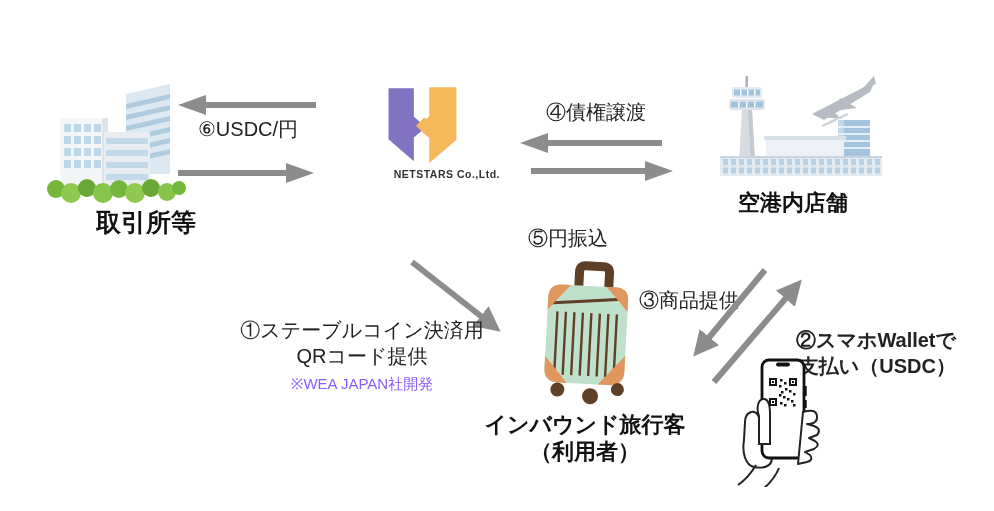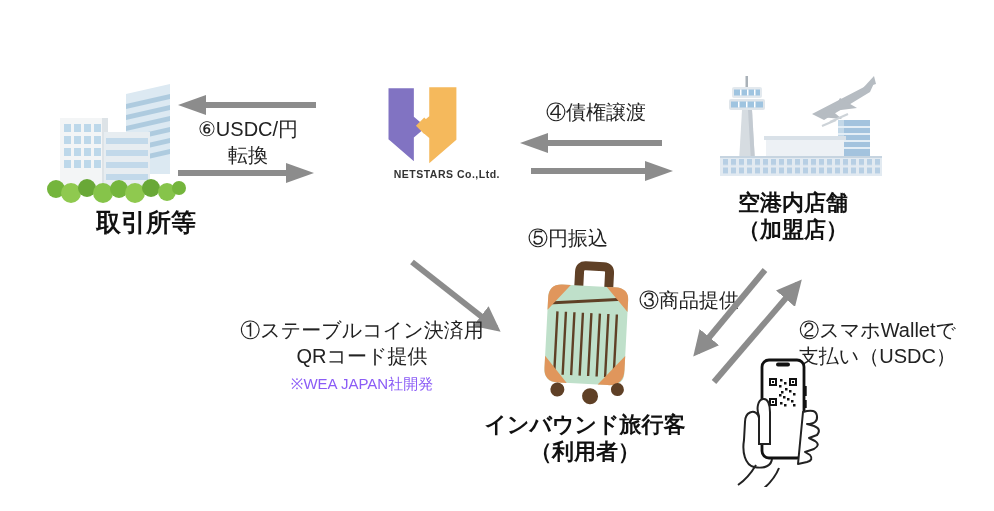--- a/index.html
+++ b/index.html
@@ -69,21 +69,20 @@
   <div class="abs entity-lg" style="left:36px;top:208px;width:160px;">取引所等</div>
 
   <div class="abs" style="left:178px;top:93px;">
     <svg width="140" height="24" viewBox="0 0 140 24">
       <polygon points="0,12 28,2 28,22" fill="#8c8c8c"></polygon>
       <rect x="26" y="9" width="112" height="6" fill="#8c8c8c"></rect>
     </svg>
   </div>
   <div class="abs flow center" style="left:178px;top:116px;width:140px;">
     <div>⑥USDC/円</div>
-    <div>転換</div>
   </div>
   <div class="abs" style="left:178px;top:161px;">
     <svg width="136" height="24" viewBox="0 0 136 24">
       <polygon points="136,12 108,2 108,22" fill="#8c8c8c"></polygon>
       <rect x="0" y="9" width="110" height="6" fill="#8c8c8c"></rect>
     </svg>
   </div>
 
   <div class="abs" style="left:374px;top:80px;">
     <svg width="96" height="86" viewBox="0 0 100 95">
@@ -147,21 +146,20 @@
       <rect x="50" y="62" width="82" height="4" fill="#d9e1e8"></rect>
       <rect x="52" y="66" width="78" height="16" fill="#edf1f5"></rect>
 
       <rect x="6" y="82" width="162" height="20" fill="#e2eaf1"></rect>
       <rect x="6" y="82" width="162" height="2" fill="#c6d4e0"></rect>
       <rect x="8" y="84" width="158" height="17" fill="url(#apw)"></rect>
     </svg>
   </div>
   <div class="abs entity" style="left:698px;top:189px;width:190px;">
     <div>空港内店舗</div>
-    <div>（加盟店）</div>
   </div>
 
   <div class="abs" style="left:404px;top:256px;">
     <svg width="116" height="92" viewBox="0 0 116 92">
       <defs>
         <marker id="ah1" viewBox="0 0 6 6" refX="4.6" refY="3" markerWidth="4.2" markerHeight="4.2" orient="auto" markerUnits="strokeWidth">
           <path d="M0,0 L6,3 L0,6 Z" fill="#8c8c8c"></path>
         </marker>
       </defs>
       <line x1="8" y1="6" x2="92" y2="72" stroke="#8c8c8c" stroke-width="6" marker-end="url(#ah1)"></line>
@@ -210,21 +208,21 @@
   <div class="abs" style="left:704px;top:272px;">
     <svg width="112" height="118" viewBox="0 0 112 118">
       <defs>
         <marker id="ah2" viewBox="0 0 6 6" refX="4.6" refY="3" markerWidth="4.2" markerHeight="4.2" orient="auto" markerUnits="strokeWidth">
           <path d="M0,0 L6,3 L0,6 Z" fill="#8c8c8c"></path>
         </marker>
       </defs>
       <line x1="10" y1="110" x2="94" y2="12" stroke="#8c8c8c" stroke-width="6" marker-end="url(#ah2)"></line>
     </svg>
   </div>
-  <div class="abs flow" style="left:791px;top:317px;width:165px;">
+  <div class="abs flow" style="left:791px;top:327px;width:165px;font-weight:bold;">
     <div>②スマホWalletで</div>
     <div>支払い（USDC）</div>
   </div>
 
   <div class="abs" style="left:732px;top:352px;">
     <svg width="115" height="135" viewBox="0 0 115 135">
 
       <path d="M22,115 C13,113 10,100 12,88 L13,70 C13,60 22,57 26,63 L29,72 L29,57 C29,49 38,49 39,57 L40,106 C40,114 32,117 22,115 Z" fill="#ffffff" stroke="#222" stroke-width="2"></path>
 
       <rect x="30" y="8" width="42" height="98" rx="7" fill="#ffffff" stroke="#111" stroke-width="2.8"></rect>

